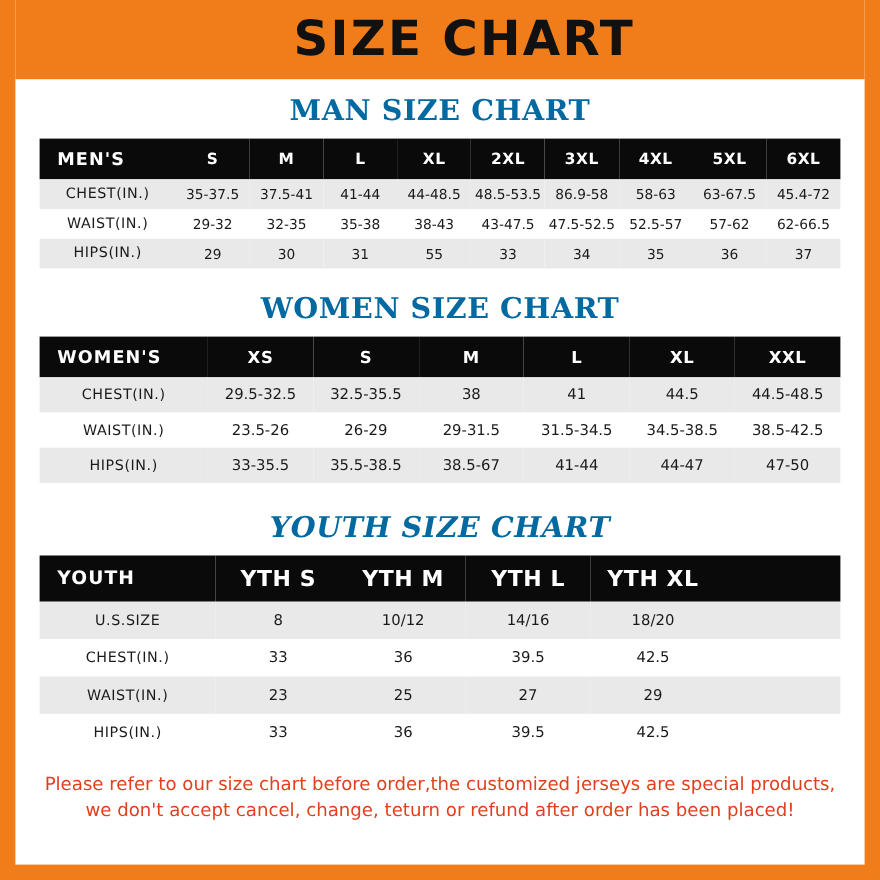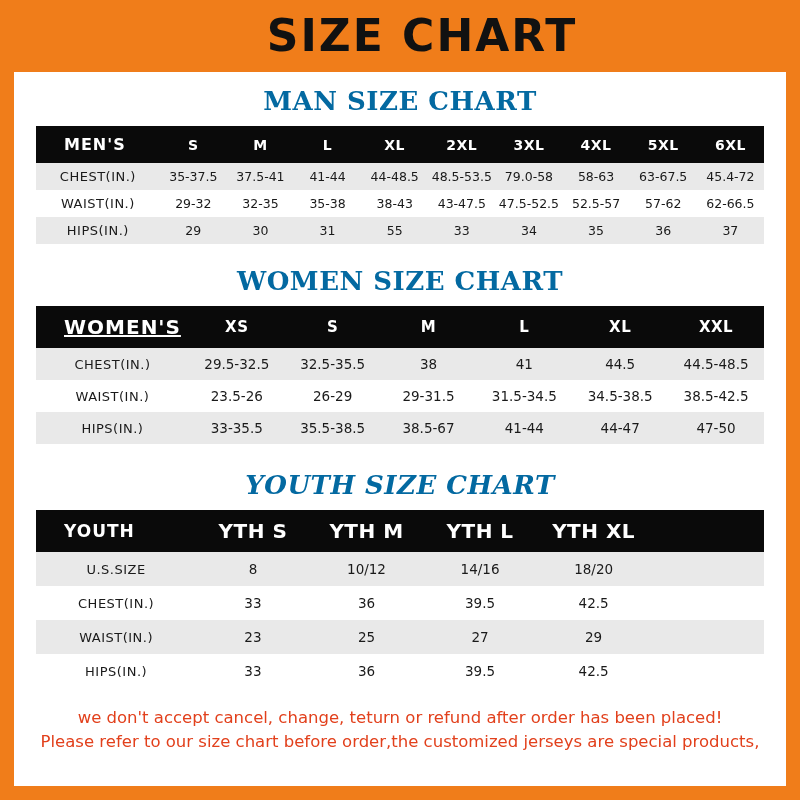--- a/index.html
+++ b/index.html
@@ -72,42 +72,42 @@
   table.size-table thead th {
     background: #0a0a0a;
     color: #ffffff;
     font-weight: bold;
     font-size: 14px;
     padding: 9px 2px;
     letter-spacing: 0.5px;
   }
   table.size-table thead th.rowlabel {
     text-align: left;
-    padding-left: 28px;
+    padding-left: 16px;
     font-size: 16px;
     letter-spacing: 1px;
   }
   table.size-table tbody td.rowlabel {
     font-weight: normal;
     letter-spacing: 0.5px;
     font-size: 13px;
   }
   tr.band-light td { background: #e9e9e9; }
   tr.band-white td { background: #ffffff; }
 
   
   .men col.c0 { width: 17%; }
   .women col.c0 { width: 21%; }
   .youth col.c0 { width: 22%; }
 
   .youth table.size-table thead th.rowlabel { font-size: 17px; }
   .youth table.size-table thead th { font-size: 20px; }
   .youth table.size-table td { font-size: 13.5px; padding: 9px 2px; }
 
-  .women table.size-table thead th.rowlabel { font-size: 20px; text-decoration: underline; }
+  .women table.size-table thead th.rowlabel { font-size: 16px; }
   .women table.size-table thead th { font-size: 15px; }
   .women table.size-table td { font-size: 13.5px; padding: 8px 2px; }
 
   .footnote {
     margin-top: 18px;
     text-align: center;
     color: #e2401c;
     font-family: "DejaVu Sans", sans-serif;
     font-size: 16.5px;
     line-height: 1.45;
@@ -156,21 +156,21 @@
           </tr>
         </thead>
         <tbody>
           <tr class="band-light">
             <td class="rowlabel">CHEST(IN.)</td>
             <td>35-37.5</td>
             <td>37.5-41</td>
             <td>41-44</td>
             <td>44-48.5</td>
             <td>48.5-53.5</td>
-            <td>79.0-58</td>
+            <td>86.9-58</td>
             <td>58-63</td>
             <td>63-67.5</td>
             <td>45.4-72</td>
           </tr>
           <tr class="band-white">
             <td class="rowlabel">WAIST(IN.)</td>
             <td>29-32</td>
             <td>32-35</td>
             <td>35-38</td>
             <td>38-43</td>
@@ -303,18 +303,18 @@
             <td>36</td>
             <td>39.5</td>
             <td>42.5</td>
             <td></td>
           </tr>
         </tbody>
       </table>
     </div>
 
     <div class="footnote">
+      <div>Please refer to our size chart before order,the customized jerseys are special products,</div>
       <div>we don't accept cancel, change, teturn or refund after order has been placed!</div>
-      <div>Please refer to our size chart before order,the customized jerseys are special products,</div>
     </div>
 
   </div>
 </div>
 
 </body></html>

